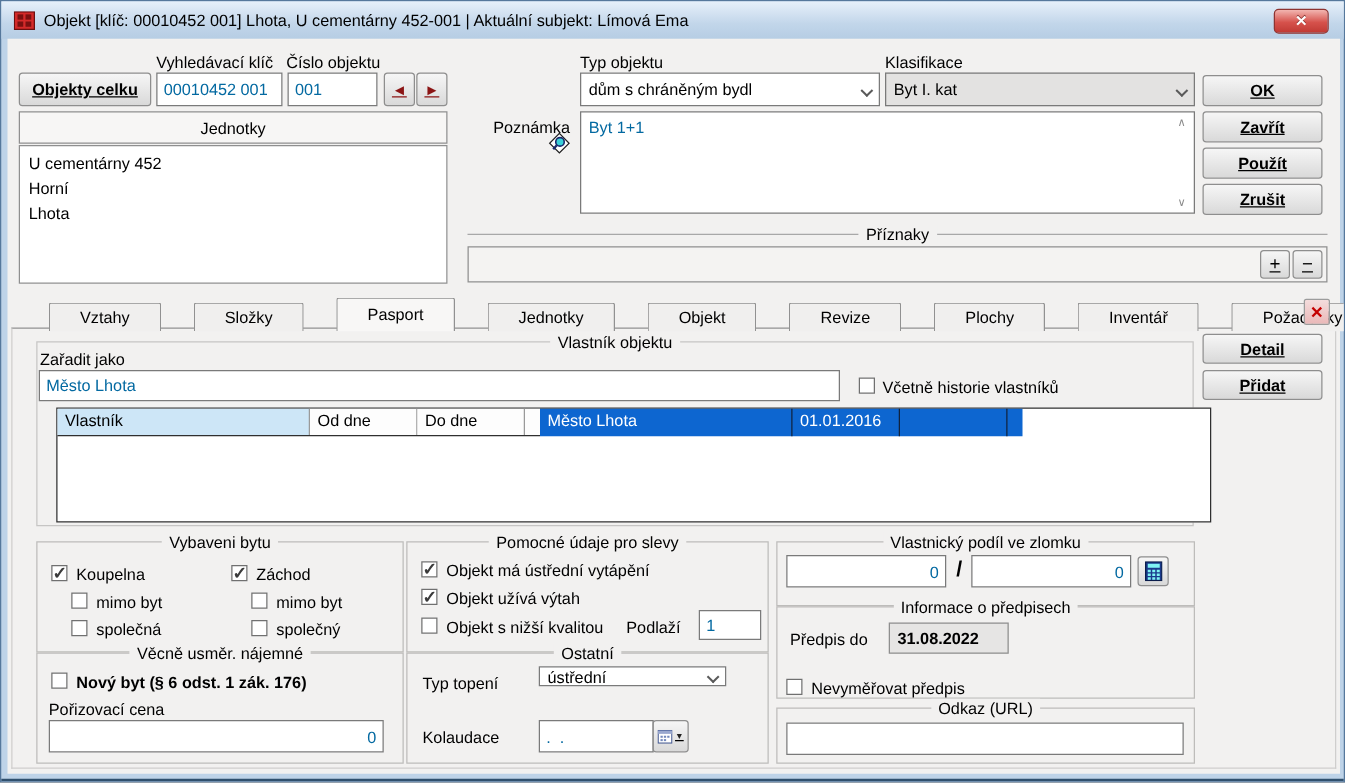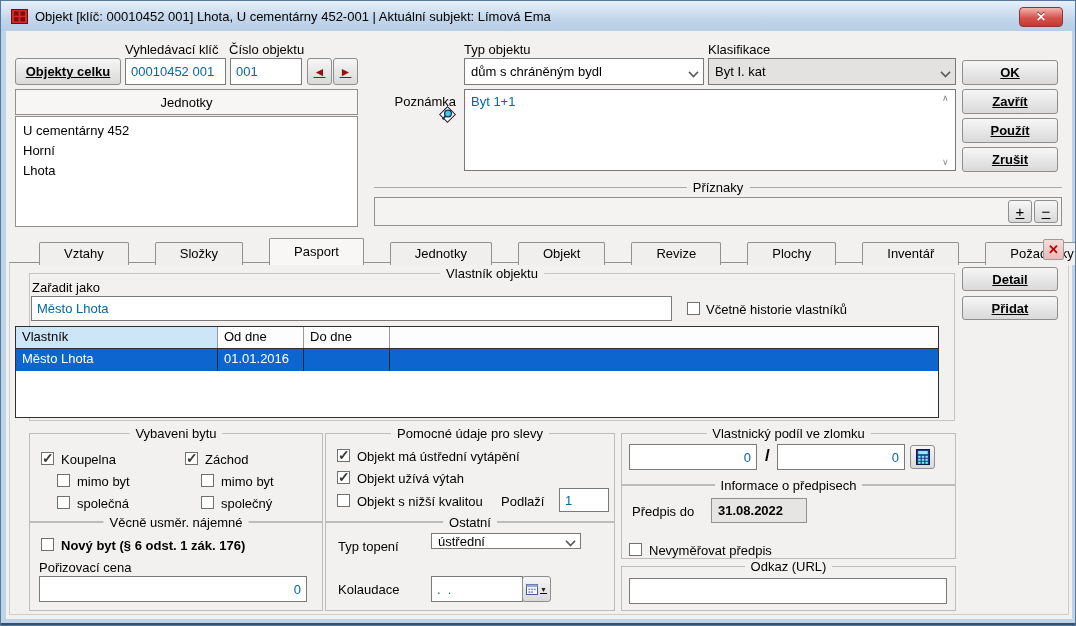--- a/index.html
+++ b/index.html
@@ -57,22 +57,22 @@
   .tabbar { position:absolute; left:14px; top:237px; display:flex; align-items:flex-end; }
   .tab { height:23px; padding:3px 24px 0; margin-right:2px; background:#f0efee;
     border:1px solid #919191; border-bottom:none; border-radius:2px 2px 0 0; white-space:nowrap;margin-left:24px; }
   .tab.active { height:27px; padding-top:5px; background:#f8f7f6; position:relative; z-index:3; }
   .tab-close { position:absolute; left:1042px; top:238px; width:21px; height:21px;
     background:linear-gradient(#f4dcdc,#eab9b9); border:1px solid #9c9c9c; border-radius:2px;
     color:#c40000; font-weight:bold; font-size:13px; display:flex; align-items:center; justify-content:center; }
   .panel { position:absolute; left:8px; top:261px; width:1060px; height:353px;
     background:#f2f1f0; border:1px solid #cfcecd; border-top:1px solid #919191; }
 
-  .table { position:absolute; left:14px; top:325px; width:924px; height:92px;
-    background:#fff; border:1px solid #2f2f2f; display:flex; flex-direction:column; }
+  .table { position:absolute; left:44px; top:325px; width:924px; height:92px;
+    background:#fff; border:1px solid #2f2f2f; display:flex; flex-direction:row; }
   .trow { display:flex; height:22px; flex:0 0 22px; }
   .thead { border-bottom:1px solid #2f2f2f; }
   .tcell { padding:2px 6px; white-space:nowrap; overflow:hidden; }
   .thead .tcell { border-right:1px solid #9a9a9a; background:#fdfdfd; }
   .thead .tcell.c1 { background:#cde6f7; }
   .rsel { background:#0d66d0; color:#fff; }
   .rsel .tcell { border-right:1px solid #10233f; }
   .c1 { width:202px; } .c2 { width:86px; } .c3 { width:86px; } .c4 { flex:1; border-right:none !important; }
 
   .scrollchev { position:absolute; font-size:9px; color:#8a8a8a; }

